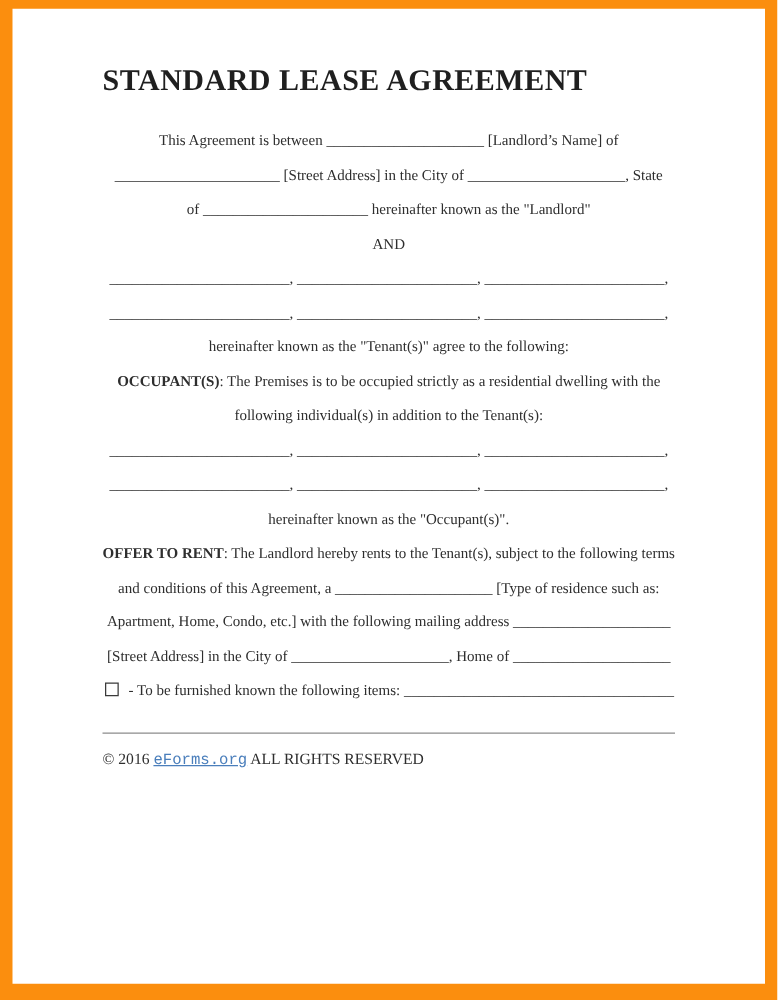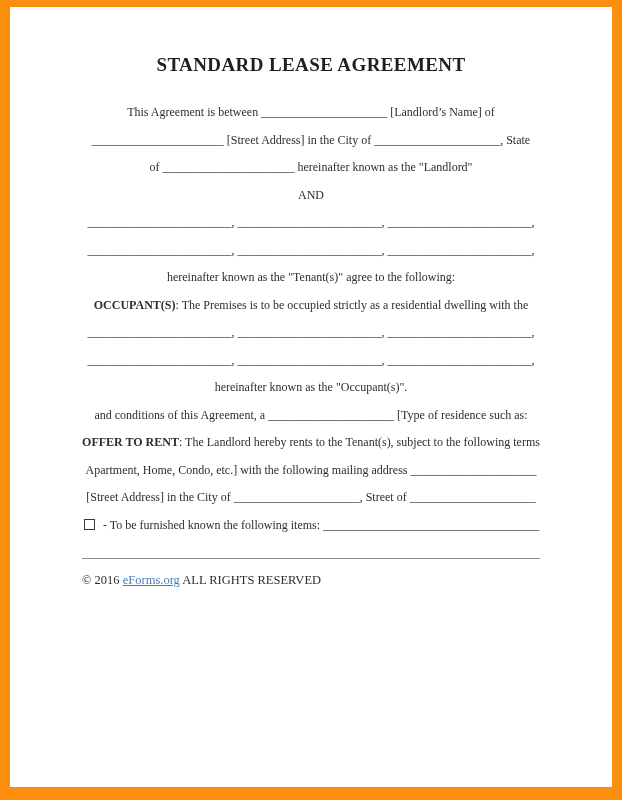--- a/index.html
+++ b/index.html
@@ -20,23 +20,23 @@
   .page{
     position:absolute;
     left:10px;right:10px;top:7px;bottom:13px;
     background:var(--page);
   }
   .content{
     padding:46px 72px 0 72px;
     color:var(--text);
   }
   .doc-title{
-    text-align:center;
+    text-align:left;
     font-weight:bold;
-    font-size:19px;
+    font-size:24px;
     line-height:24px;
     letter-spacing:0.4px;
     color:#1f1f1f;
   }
   .lines{margin-top:22px;}
   .line{
     height:27.5px;
     line-height:27.5px;
     font-size:12px;
     white-space:nowrap;
@@ -61,45 +61,47 @@
     width:100%;
   }
   .footer-row{
     height:27.5px;line-height:27.5px;
     font-size:12.5px;white-space:nowrap;
   }
   .link{
     color:var(--link);
     text-decoration:underline;
     cursor:pointer;
+    font-family:Liberation Mono, monospace;
   }
 </style>
 </head>
 <body>
 
 <div class="frame">
   <div class="page">
     <div class="content">
       <div class="doc-title">STANDARD LEASE AGREEMENT</div>
       <div class="lines" id="lines">
           <div class="line"><span>This Agreement is between </span><span class="blank">_____________________</span><span> [Landlord’s Name] of</span></div>
           <div class="line"><span class="blank">______________________</span><span> [Street Address] in the City of </span><span class="blank">_____________________</span><span>, State</span></div>
           <div class="line"><span>of </span><span class="blank">______________________</span><span> hereinafter known as the "Landlord"</span></div>
           <div class="line"><span>AND</span></div>
           <div class="line"><span class="blank">________________________</span><span>, </span><span class="blank">________________________</span><span>, </span><span class="blank">________________________</span><span>,</span></div>
           <div class="line"><span class="blank">________________________</span><span>, </span><span class="blank">________________________</span><span>, </span><span class="blank">________________________</span><span>,</span></div>
           <div class="line"><span>hereinafter known as the "Tenant(s)" agree to the following:</span></div>
           <div class="line"><span class="b">OCCUPANT(S)</span><span>: The Premises is to be occupied strictly as a residential dwelling with the</span></div>
+          <div class="line"><span>following individual(s) in addition to the Tenant(s):</span></div>
           <div class="line"><span class="blank">________________________</span><span>, </span><span class="blank">________________________</span><span>, </span><span class="blank">________________________</span><span>,</span></div>
           <div class="line"><span class="blank">________________________</span><span>, </span><span class="blank">________________________</span><span>, </span><span class="blank">________________________</span><span>,</span></div>
           <div class="line"><span>hereinafter known as the "Occupant(s)".</span></div>
+          <div class="line"><span class="b">OFFER TO RENT</span><span>: The Landlord hereby rents to the Tenant(s), subject to the following terms</span></div>
           <div class="line"><span>and conditions of this Agreement, a </span><span class="blank">_____________________</span><span> [Type of residence such as:</span></div>
-          <div class="line"><span class="b">OFFER TO RENT</span><span>: The Landlord hereby rents to the Tenant(s), subject to the following terms</span></div>
           <div class="line"><span>Apartment, Home, Condo, etc.] with the following mailing address </span><span class="blank">_____________________</span></div>
-          <div class="line"><span>[Street Address] in the City of </span><span class="blank">_____________________</span><span>, Street of </span><span class="blank">_____________________</span></div>
+          <div class="line"><span>[Street Address] in the City of </span><span class="blank">_____________________</span><span>, Home of </span><span class="blank">_____________________</span></div>
           <div class="line"><span class="checkbox"></span><span> - To be furnished known the following items: </span><span class="blank">____________________________________</span></div>
           <div class="line rule-row">
             <div class="rule"></div>
           </div>
         </div>
       <div class="footer-row"><span>© 2016 </span><a class="link">eForms.org</a><span> ALL RIGHTS RESERVED</span></div>
     </div>
   </div>
 </div>
 

